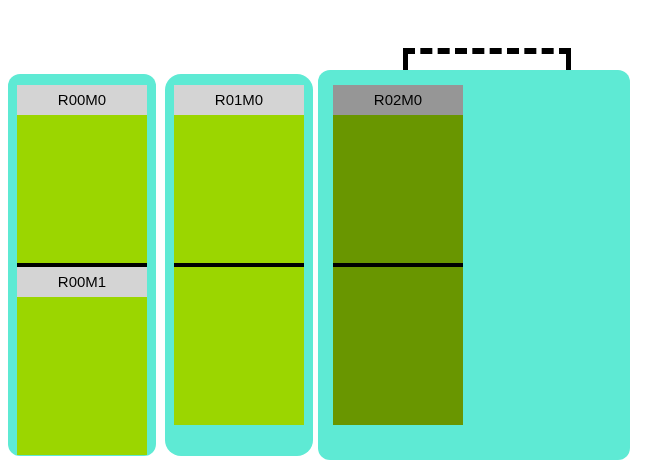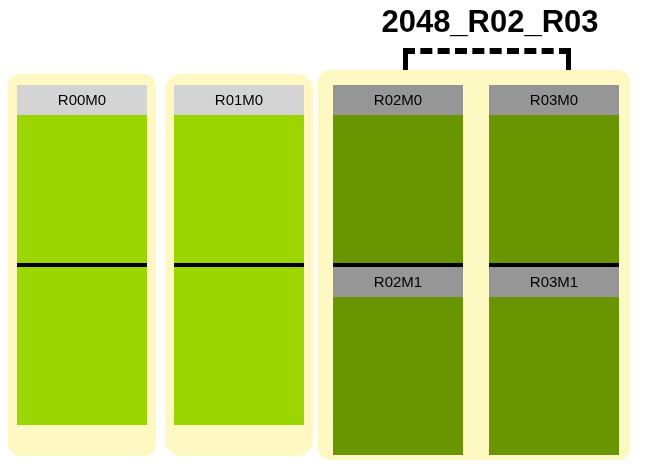--- a/index.html
+++ b/index.html
@@ -52,21 +52,21 @@
     width: 5px;
     height: 22px;
     background: #000000;
   }
   .bracket-leg.left  { left: 403px; top: 48px; }
   .bracket-leg.right { left: 566px; top: 48px; }
 
   
   .rack-frame {
     position: absolute;
-    background: #fef9c3;
+    background: #5eead4;
     border-radius: 12px;
   }
   .rack-frame.single { top: 74px; height: 382px; width: 148px; }
   .rack-frame.group  { top: 70px; height: 390px; }
 
   
   .rack {
     position: absolute;
     top: 0;
     width: 130px;
@@ -93,53 +93,45 @@
   .rack.selected .module-body   { background: #699600; }
 
   
   .module-gap { background: #000000; }
 </style>
 </head>
 <body>
 
 <div id="stage">
 
-  <div class="group-title">2048_R02_R03</div>
   <div class="bracket-span"></div>
   <div class="bracket-leg left"></div>
   <div class="bracket-leg right"></div>
 
   <div class="rack-frame single" style="left:8px;">
     <div class="rack normal" style="left:9px; top:11px;">
       <div class="module-header">R00M0</div>
       <div class="module-body" style="height:148px;"></div>
       <div class="module-gap" style="height:4px;"></div>
+      <div class="module-header">R00M1</div>
       <div class="module-body" style="height:158px;"></div>
     </div>
   </div>
 
   <div class="rack-frame single" style="left:165px;border-radius:16px;">
     <div class="rack normal" style="left:9px; top:11px;">
       <div class="module-header">R01M0</div>
       <div class="module-body" style="height:148px;"></div>
       <div class="module-gap" style="height:4px;"></div>
       <div class="module-body" style="height:158px;"></div>
     </div>
   </div>
 
   <div class="rack-frame group" style="left:318px; width:312px;">
     <div class="rack selected" style="left:15px; top:15px;">
       <div class="module-header">R02M0</div>
       <div class="module-body" style="height:148px;"></div>
       <div class="module-gap" style="height:4px;"></div>
-      <div class="module-header">R02M1</div>
-      <div class="module-body" style="height:158px;"></div>
-    </div>
-    <div class="rack selected" style="left:171px; top:15px;">
-      <div class="module-header">R03M0</div>
-      <div class="module-body" style="height:148px;"></div>
-      <div class="module-gap" style="height:4px;"></div>
-      <div class="module-header">R03M1</div>
       <div class="module-body" style="height:158px;"></div>
     </div>
   </div>
 
 </div>
 
 </body></html>

